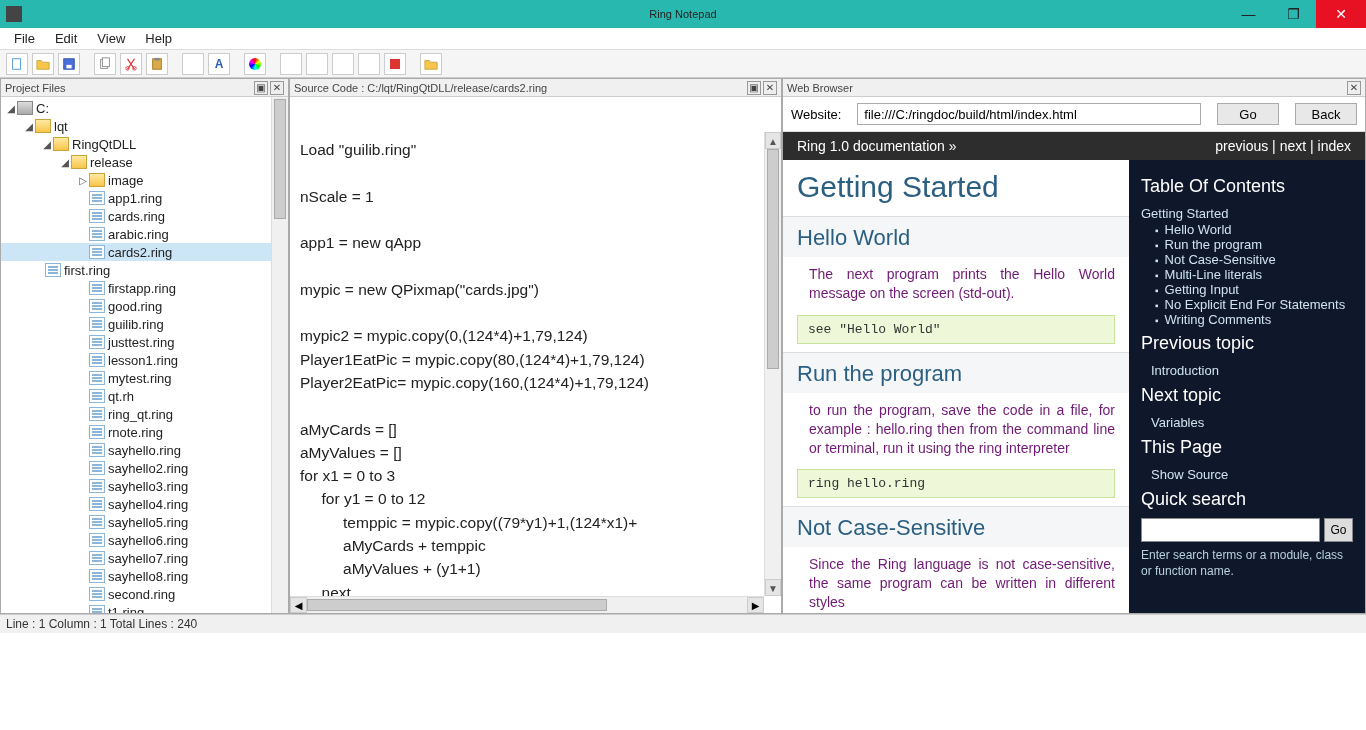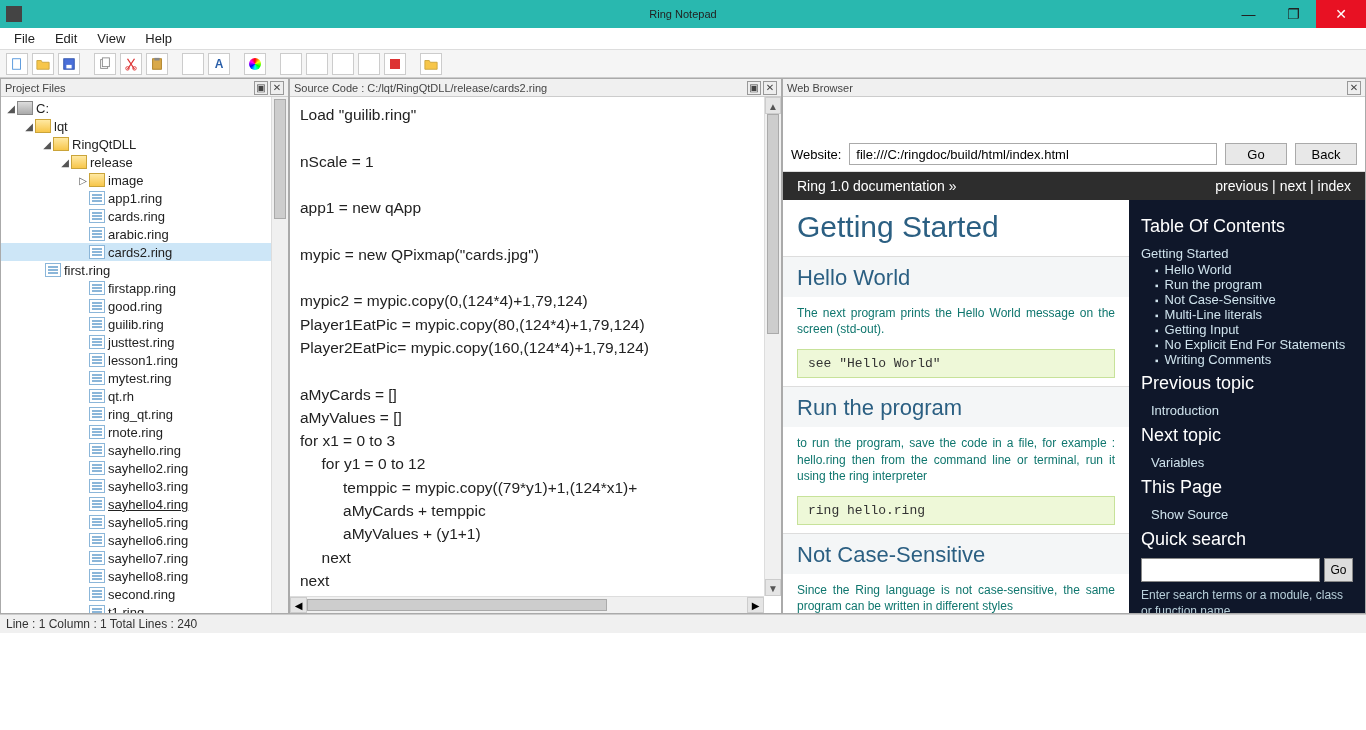--- a/index.html
+++ b/index.html
@@ -28,45 +28,45 @@
 .tree .row.selected { background:#cde6f7; }
 .tree .arrow { width:12px; text-align:center; font-size:10px; color:#555;}
 .tree .ico { width:16px; height:14px; margin-right:3px; display:inline-block; }
 .ico.drive { background:linear-gradient(#ddd,#aaa); border:1px solid #888;}
 .ico.folder { background:linear-gradient(#ffe9a3,#f7c64a); border:1px solid #caa43a;}
 .ico.file { background:#fff; border:1px solid #8bb6d9; position:relative;}
 .ico.file::before { content:""; position:absolute; left:2px; top:2px; right:2px; height:2px; background:#8bb6d9; box-shadow:0 3px 0 #8bb6d9, 0 6px 0 #8bb6d9;}
 .tree-scroll { position:absolute; right:0; top:0; bottom:0; width:17px; background:#f0f0f0; border-left:1px solid #ddd;}
 .tree-scroll .thumb { position:absolute; left:2px; right:2px; top:2px; height:120px; background:#cdcdcd; border:1px solid #aaa;}
 
-.source { width:493px; }
+.source { width:493px;gap:35px; }
 .code-wrap { flex:1; position:relative; background:#fff; }
 .code { position:absolute; inset:0 17px 17px 0; padding:6px 10px; font-family:Verdana,Geneva,sans-serif; font-size:15.5px; line-height:23.3px; color:#222; white-space:pre; overflow:hidden;}
 .v-scroll { position:absolute; right:0; top:0; bottom:17px; width:17px; background:#f0f0f0; border-left:1px solid #ddd;}
 .v-scroll .arrow-btn { height:17px; background:#e5e5e5; text-align:center; font-size:10px; line-height:17px; color:#555; border:1px solid #ccc;}
 .v-scroll .track { position:absolute; top:17px; bottom:17px; left:0; right:0;}
 .v-scroll .thumb { position:absolute; left:2px; right:2px; top:0; height:220px; background:#cdcdcd; border:1px solid #aaa;}
 .v-scroll .arrow-btn.bottom { position:absolute; bottom:0; left:0; right:0;}
 .h-scroll { position:absolute; left:0; right:17px; bottom:0; height:17px; background:#f0f0f0; border-top:1px solid #ddd; display:flex;}
 .h-scroll .arrow-btn { width:17px; background:#e5e5e5; text-align:center; font-size:10px; line-height:15px; border:1px solid #ccc;}
 .h-scroll .track { flex:1; position:relative;}
 .h-scroll .thumb { position:absolute; top:2px; bottom:2px; left:0; width:300px; background:#cdcdcd; border:1px solid #aaa;}
 
 .browser { flex:1; }
-.url-bar { display:flex; align-items:center; padding:6px 8px; gap:8px; border-bottom:1px solid #ddd; font-size:13px;margin-top:40px;}
+.url-bar { display:flex; align-items:center; padding:6px 8px; gap:16px; border-bottom:1px solid #ddd; font-size:13px;}
 .url-bar input { flex:1; border:1px solid #aaa; height:22px; background:#fff; padding:0 6px; font-size:13px; }
 .url-bar button { width:62px; height:22px; border:1px solid #aaa; background:#e8e8e8; font-size:13px; }
 .doc-top { height:28px; background:#2d2d2d; color:#fff; display:flex; align-items:center; justify-content:space-between; padding:0 14px; font-size:14px;}
 .doc-top a { color:#fff; text-decoration:none;}
 .doc-main { flex:1; display:flex; flex-direction:column; overflow:hidden;}
 .doc-body { flex:1; display:flex; overflow:hidden;}
 .doc-content { flex:1; overflow:hidden; background:#fff; }
 .doc-content h1 { font-family:"Trebuchet MS",sans-serif; font-weight:normal; color:#2b5f82; font-size:30px; padding:10px 14px 6px; }
 .doc-content h2 { font-family:"Trebuchet MS",sans-serif; font-weight:normal; color:#2b5f82; font-size:22px; padding:8px 14px 6px; border-top:1px solid #ddd; margin-top:6px; background:#f4f6f7;}
-.doc-content p { font-size:12px; color:#0f766e; padding:8px 14px; text-align:justify; line-height:1.35;}
+.doc-content p { font-size:14px; color:#701a75; padding:8px 14px; text-align:justify; line-height:1.35;margin-left:12px;}
 .doc-content pre { margin:4px 14px 8px; background:#eef8d8; border:1px solid #c7e29a; padding:6px 10px; font-family:"Courier New",monospace; font-size:13px; color:#333;}
 .sidebar { width:236px; background:#0f172a; color:#d7e6ee; font-size:13px; padding:10px 12px; overflow:hidden;}
 .sidebar h3 { font-size:18px; color:#fff; font-weight:normal; margin:6px 0 8px; }
 .sidebar a { color:#cfe3ed; text-decoration:none; display:block; padding:1px 0;}
 .sidebar ul { list-style:none; padding-left:14px;}
 .sidebar ul li::before { content:"▪"; color:#cfe3ed; margin-right:6px; font-size:10px;}
 .sidebar .search-row { display:flex; gap:4px; margin:6px 0;}
 .sidebar .search-row input { flex:1; height:24px; border:1px solid #888; background:#fff; }
 .sidebar .search-row button { width:34px; height:24px; border:1px solid #888; background:#ddd; font-size:12px;}
 .sidebar .hint { font-size:12px; color:#b9d1db; line-height:1.3;}
@@ -268,21 +268,21 @@
         <div class="row" style="padding-left: 76px;">
           <span class="arrow"></span>
           <span class="ico file"></span>
           <span>sayhello2.ring</span>
         </div>
         <div class="row" style="padding-left: 76px;">
           <span class="arrow"></span>
           <span class="ico file"></span>
           <span>sayhello3.ring</span>
         </div>
-        <div class="row" style="padding-left: 76px; text-decoration: underline;">
+        <div class="row" style="padding-left: 76px;">
           <span class="arrow"></span>
           <span class="ico file"></span>
           <span>sayhello4.ring</span>
         </div>
         <div class="row" style="padding-left: 76px;">
           <span class="arrow"></span>
           <span class="ico file"></span>
           <span>sayhello5.ring</span>
         </div>
         <div class="row" style="padding-left: 76px;">

